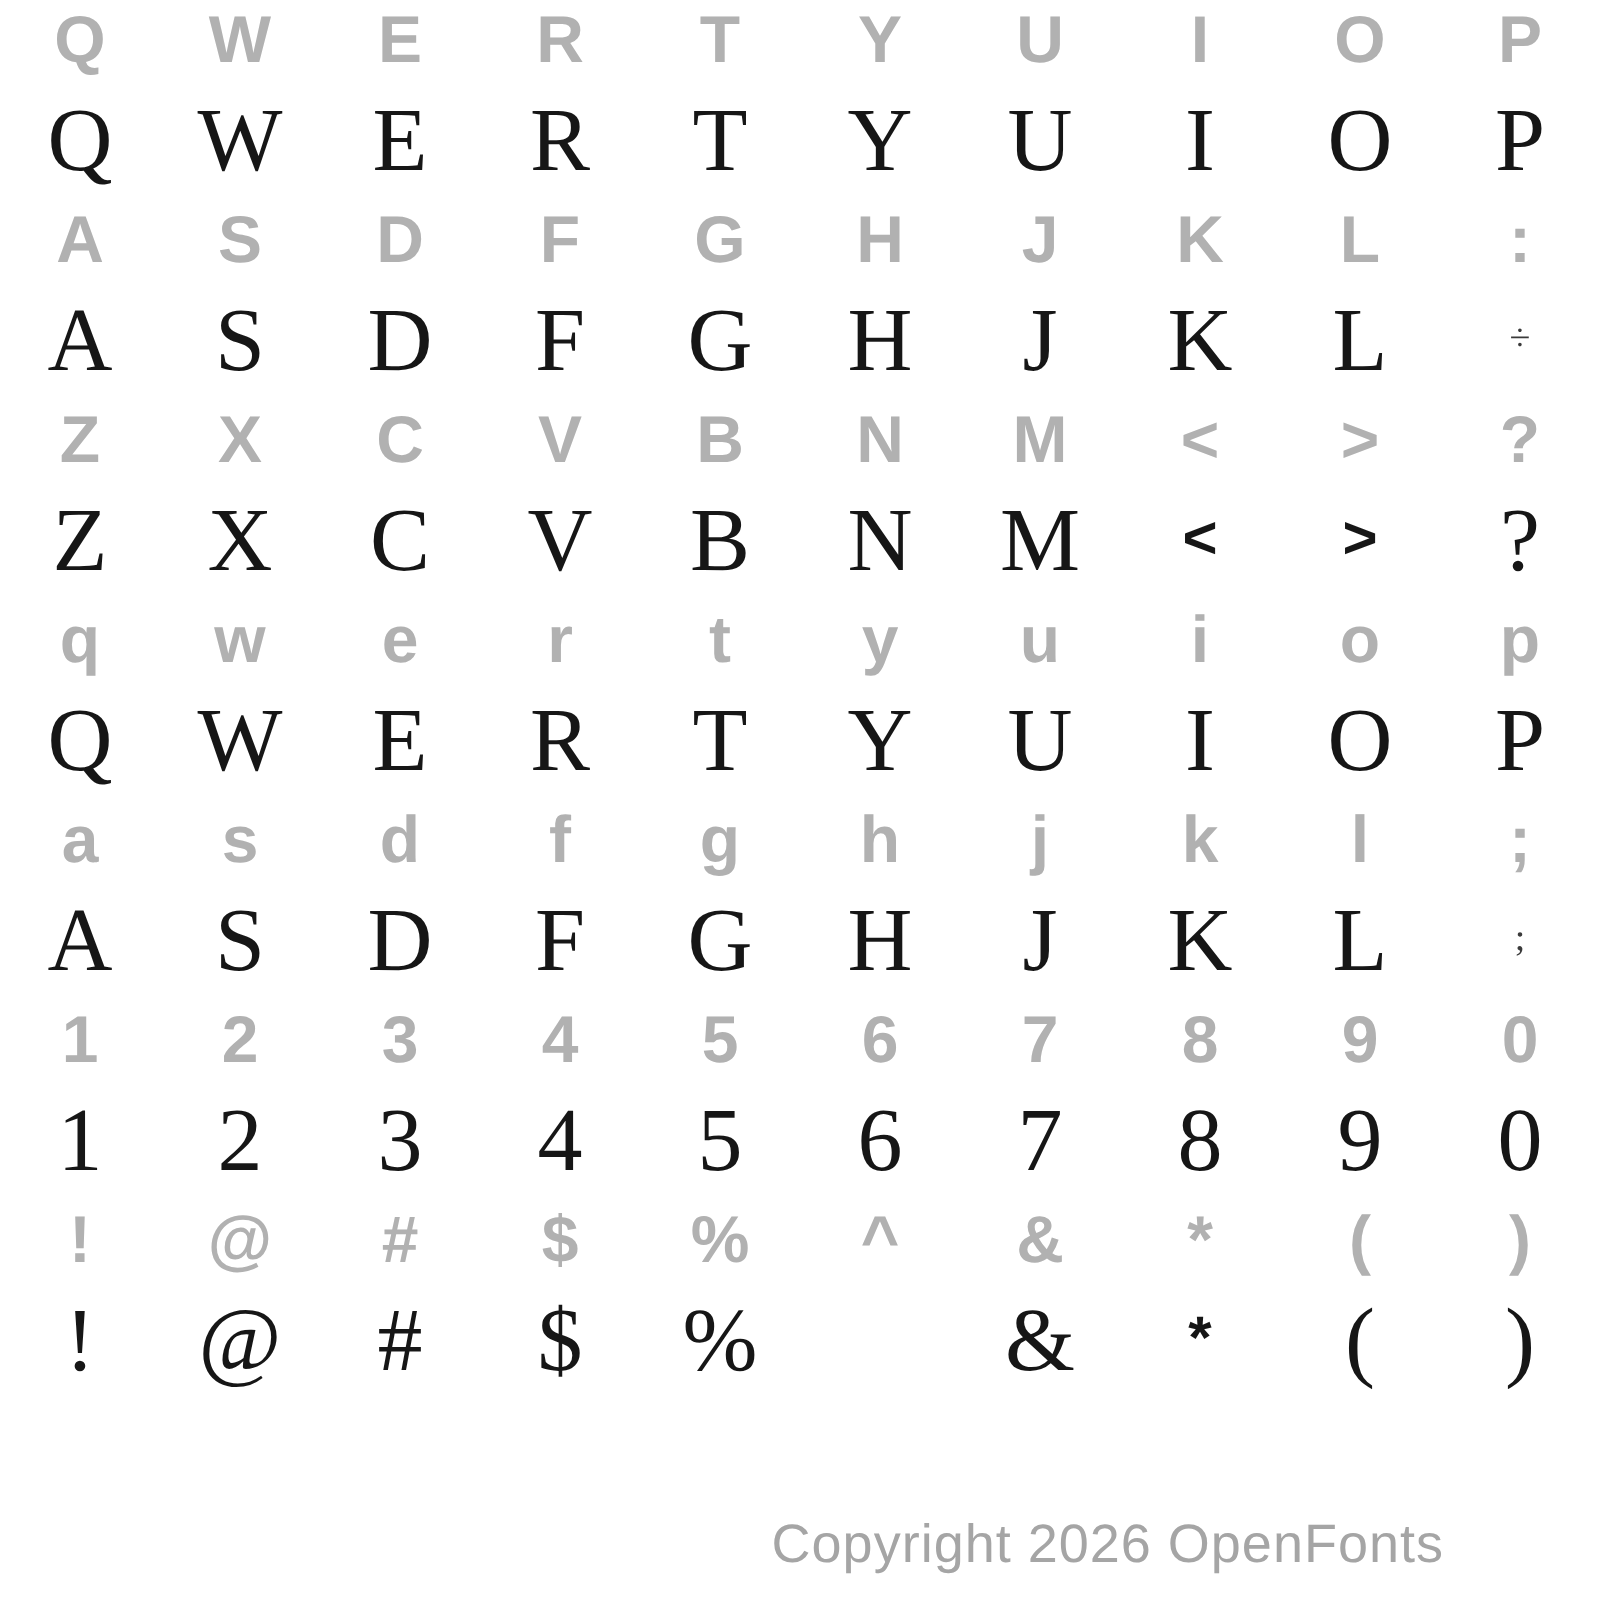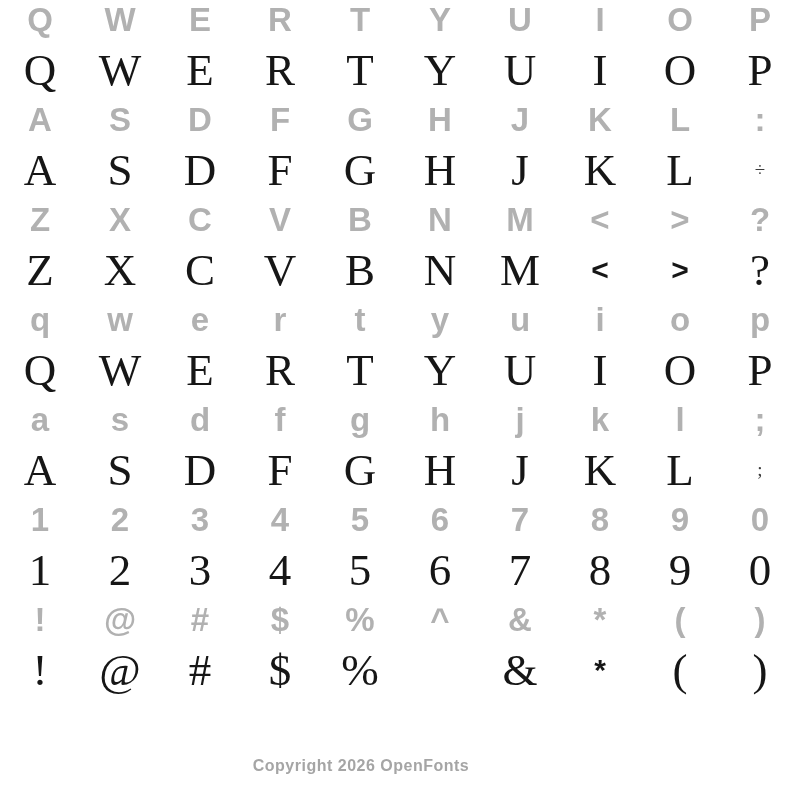--- a/index.html
+++ b/index.html
@@ -54,26 +54,25 @@
   .row.preview .cell.fallback {
     font-family: "Liberation Sans", "DejaVu Sans", sans-serif;
     font-weight: 700;
     font-size: 30px;
   }
   .footer {
     position: absolute;
     top: 757px;
     left: 0;
     width: 722px;
-    text-align: center;
+    text-align: right;
     font-family: "Liberation Sans", "DejaVu Sans", sans-serif;
-    font-size: 16px;
+    font-size: 27px;
     color: #a5a5a5;
     letter-spacing: 0.5px;
-    font-weight: bold;
   }
 </style>
 </head>
 <body>
 
 <div class="glyph-grid">
     <div class="row reference">
       <span class="cell">Q</span>
       <span class="cell">W</span>
       <span class="cell">E</span>

